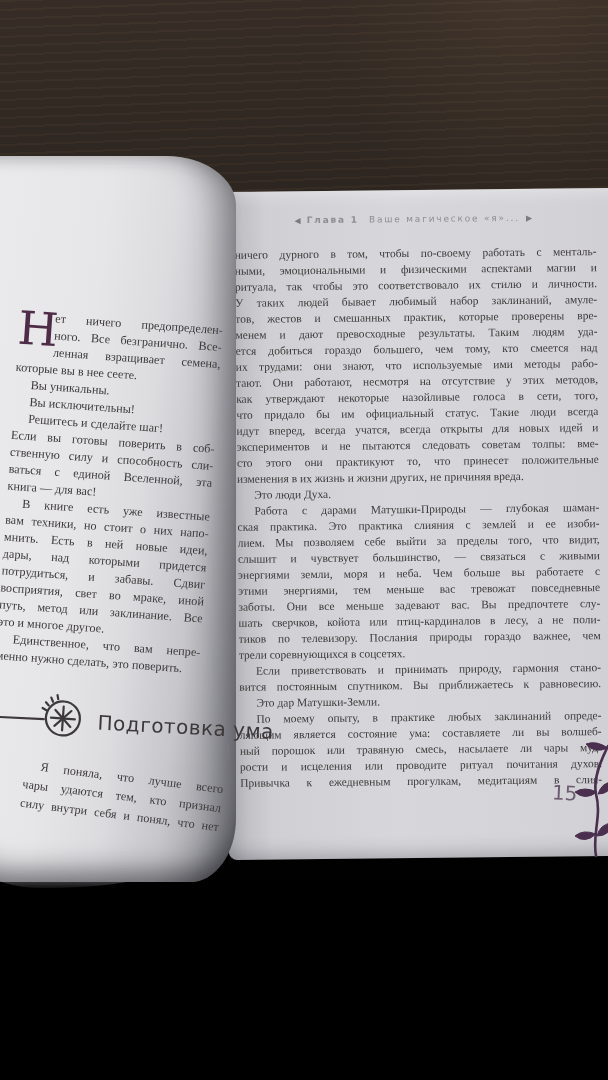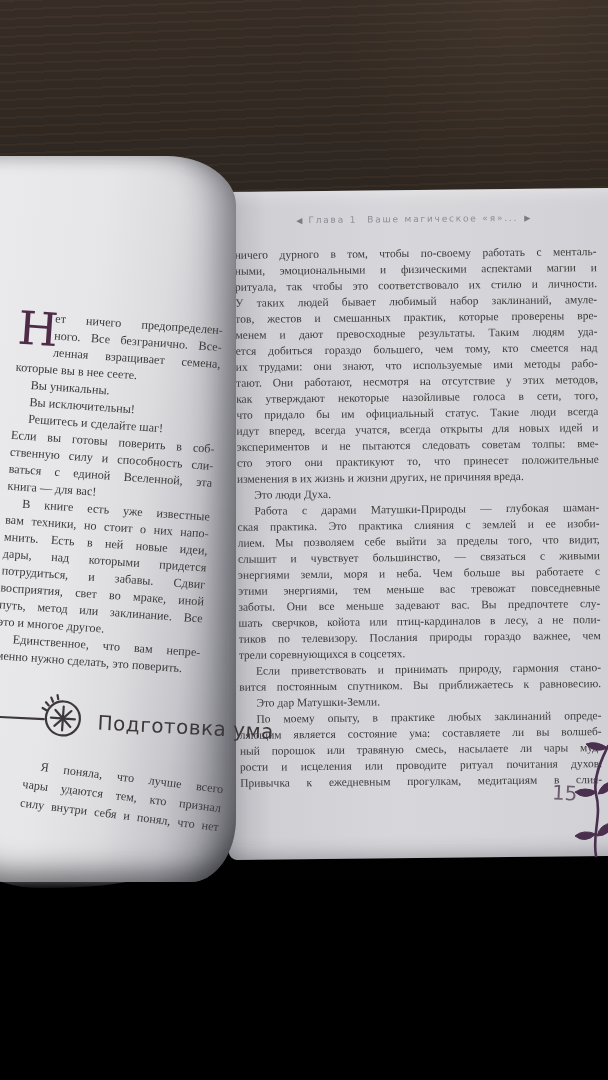--- a/index.html
+++ b/index.html
@@ -44,21 +44,21 @@
     box-shadow:inset 0 16px 18px -14px rgba(255,255,255,.45),
                inset 0 -18px 18px -14px rgba(30,30,40,.28);
   }
   
   .rp-header{
     position:absolute;top:24px;left:0;width:382px;text-align:center;
     font-family:"DejaVu Sans",sans-serif;font-size:9px;letter-spacing:1.8px;
     color:#8d8d95;white-space:nowrap;
   }
   .rp-header .nav-arrow{color:#7b7b83;font-size:8px;letter-spacing:0;}
-  .rp-header .chap{margin:0 10px 0 6px;}
+  .rp-header .chap{margin:0 10px 0 6px;font-weight:bold;}
   .rp-header .ttl{margin-right:6px;}
   .rp-text{
     position:absolute;left:12px;top:55px;width:362px;
     font-size:11.5px;line-height:16px;color:#3e3a3a;
   }
   .line{height:16px;overflow:hidden;text-align:justify;text-align-last:justify;white-space:normal;}
   .line.end{text-align-last:left;}
   .rp-text .line.ind{text-indent:17px;}
   
   .lp-text{

